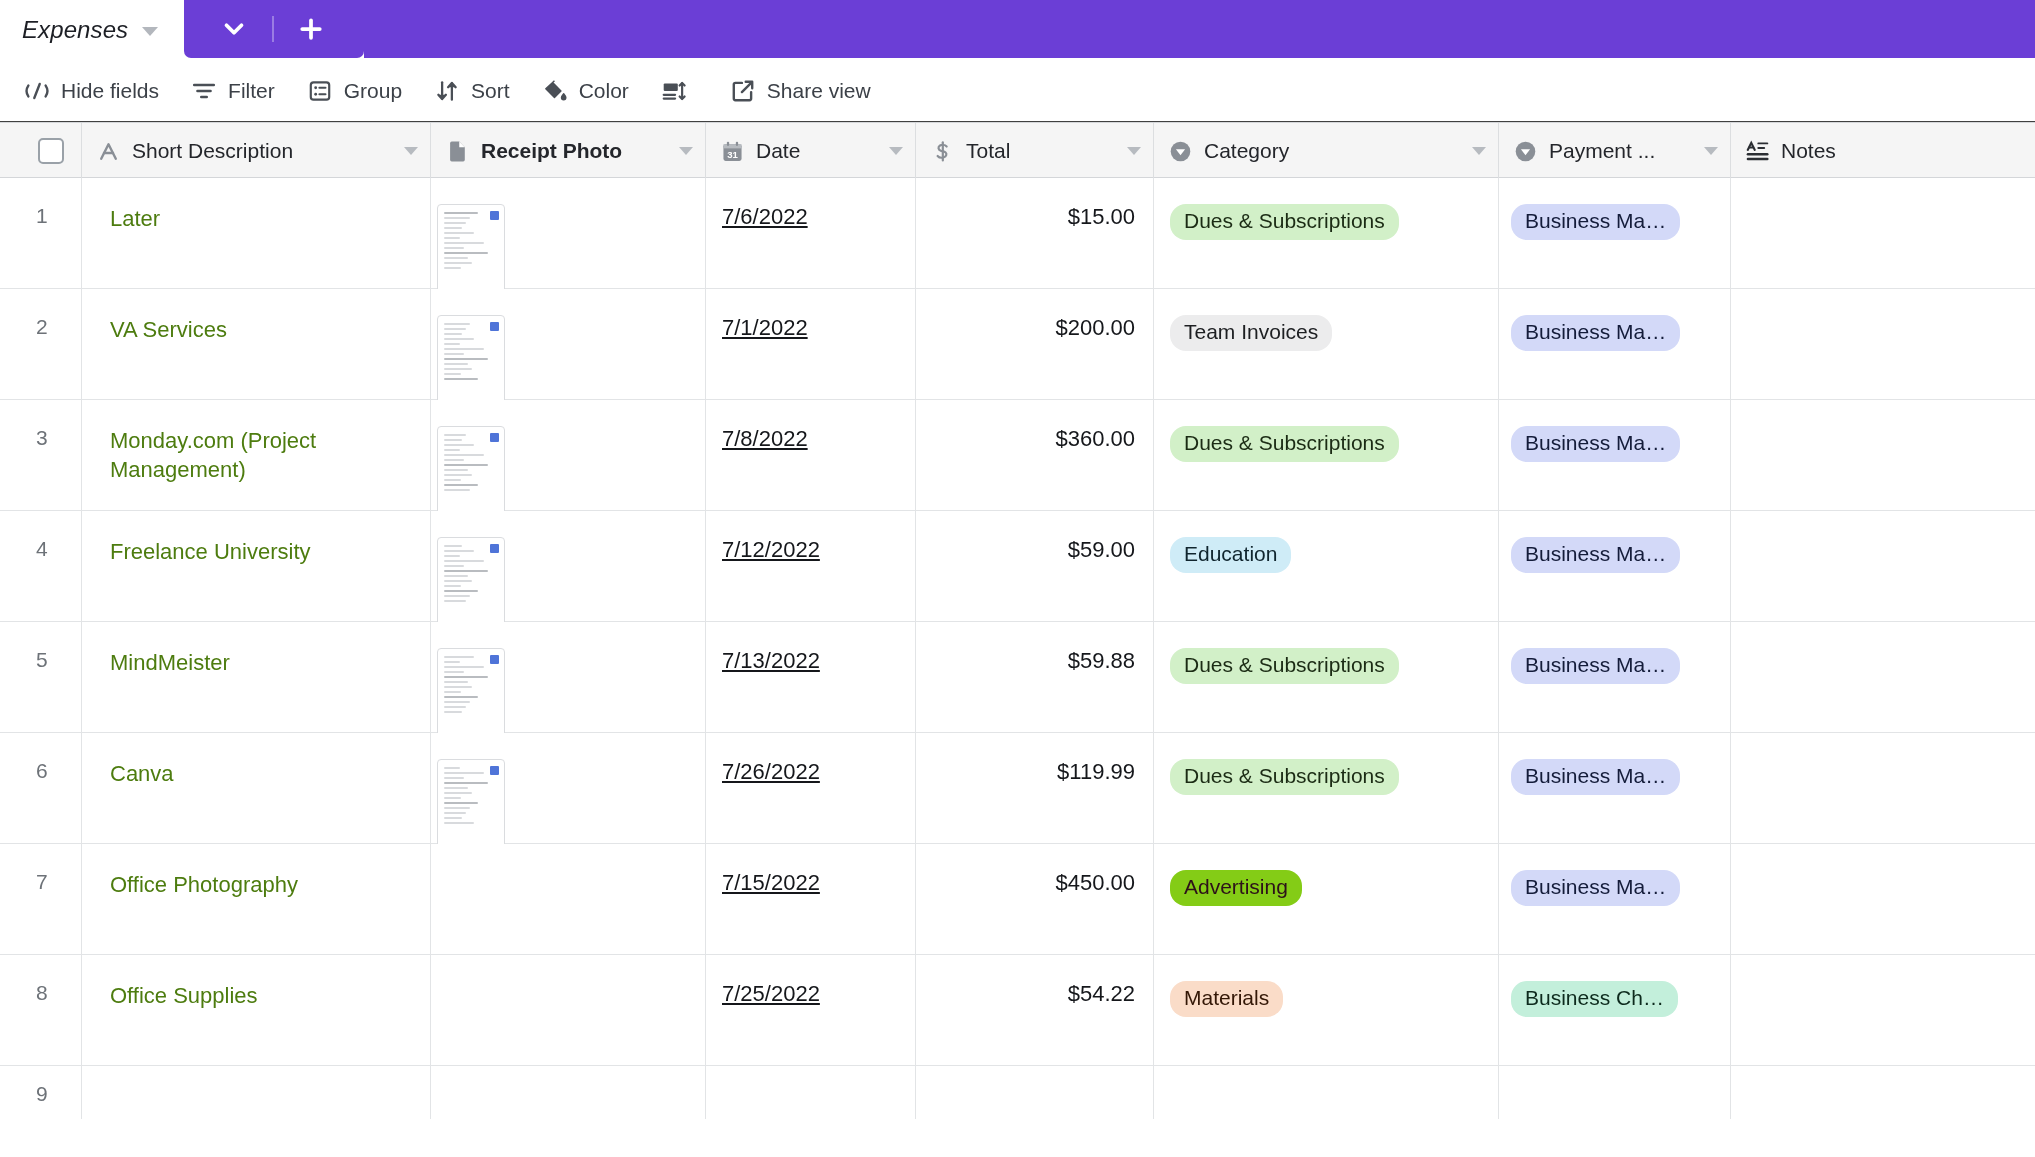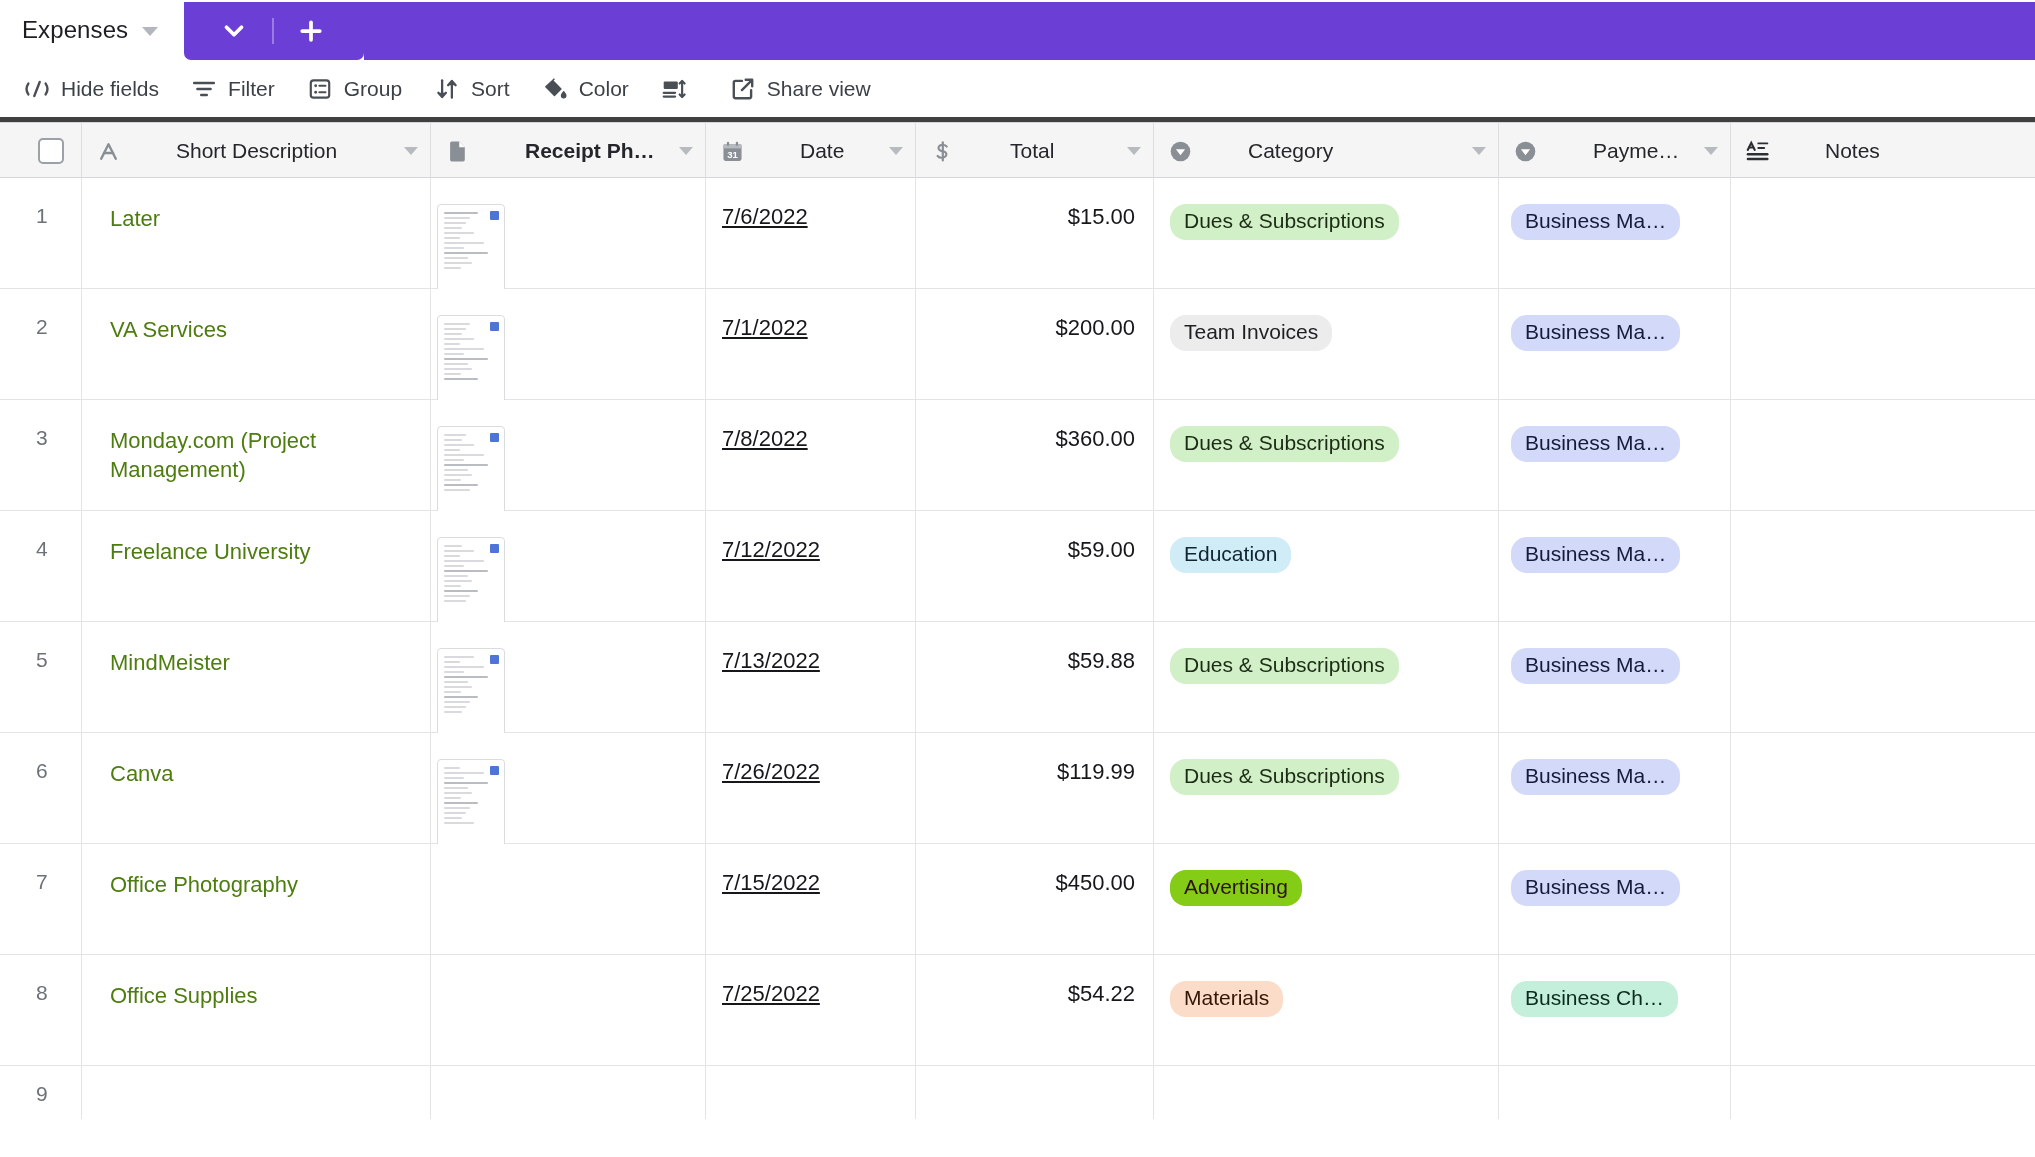--- a/index.html
+++ b/index.html
@@ -9,21 +9,22 @@
     font-family: "Liberation Sans", sans-serif;
     overflow: hidden;
   }
 
   
   .tabbar {
     position: relative;
     height: 60px;
     background: #ffffff;
     display: flex;
-    align-items: flex-end;
+    align-items: flex-start;
+    font-style: italic;
   }
   .tab-active {
     display: flex;
     align-items: center;
     gap: 14px;
     padding: 0 26px 0 22px;
     height: 60px;
     background: #ffffff;
   }
   .tab-label {
@@ -67,21 +68,21 @@
   .tabbar-fill { flex: 1; background: #6b3ed6; height: 58px; }
 
   
   .toolbar {
     height: 62px;
     background: #ffffff;
     display: flex;
     align-items: center;
     gap: 0;
     padding-left: 8px;
-    border-bottom: 5px solid #404040;
+    border-bottom: 1px solid #404040;
   }
   .tb-item {
     display: flex;
     align-items: center;
     gap: 11px;
     padding: 6px 16px;
     border-radius: 5px;
     cursor: default;
     white-space: nowrap;
   }
@@ -129,21 +130,20 @@
     gap: 11px;
     width: 100%;
   }
   .hdr-text {
     font-size: 21px;
     color: #24262b;
     white-space: nowrap;
     overflow: hidden;
     text-overflow: ellipsis;
     flex: 1;
-    margin-left: 44px;
   }
   .hdr-caret {
     width: 0; height: 0;
     border-left: 7px solid transparent;
     border-right: 7px solid transparent;
     border-top: 8px solid #b7bbc0;
     flex-shrink: 0;
     margin-left: 6px;
   }
   .field-icon { display:flex; align-items:center; justify-content:center; flex-shrink:0; color:#8a8f96; }

